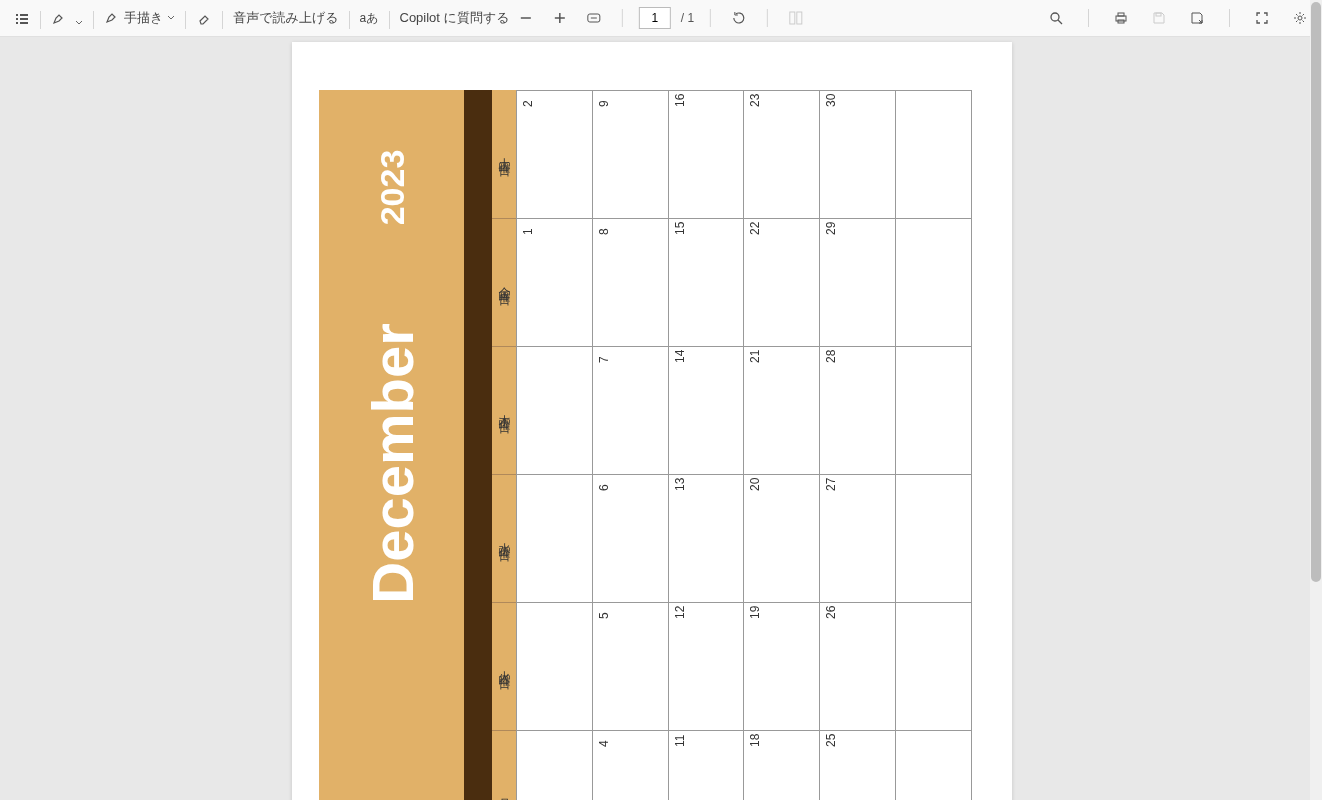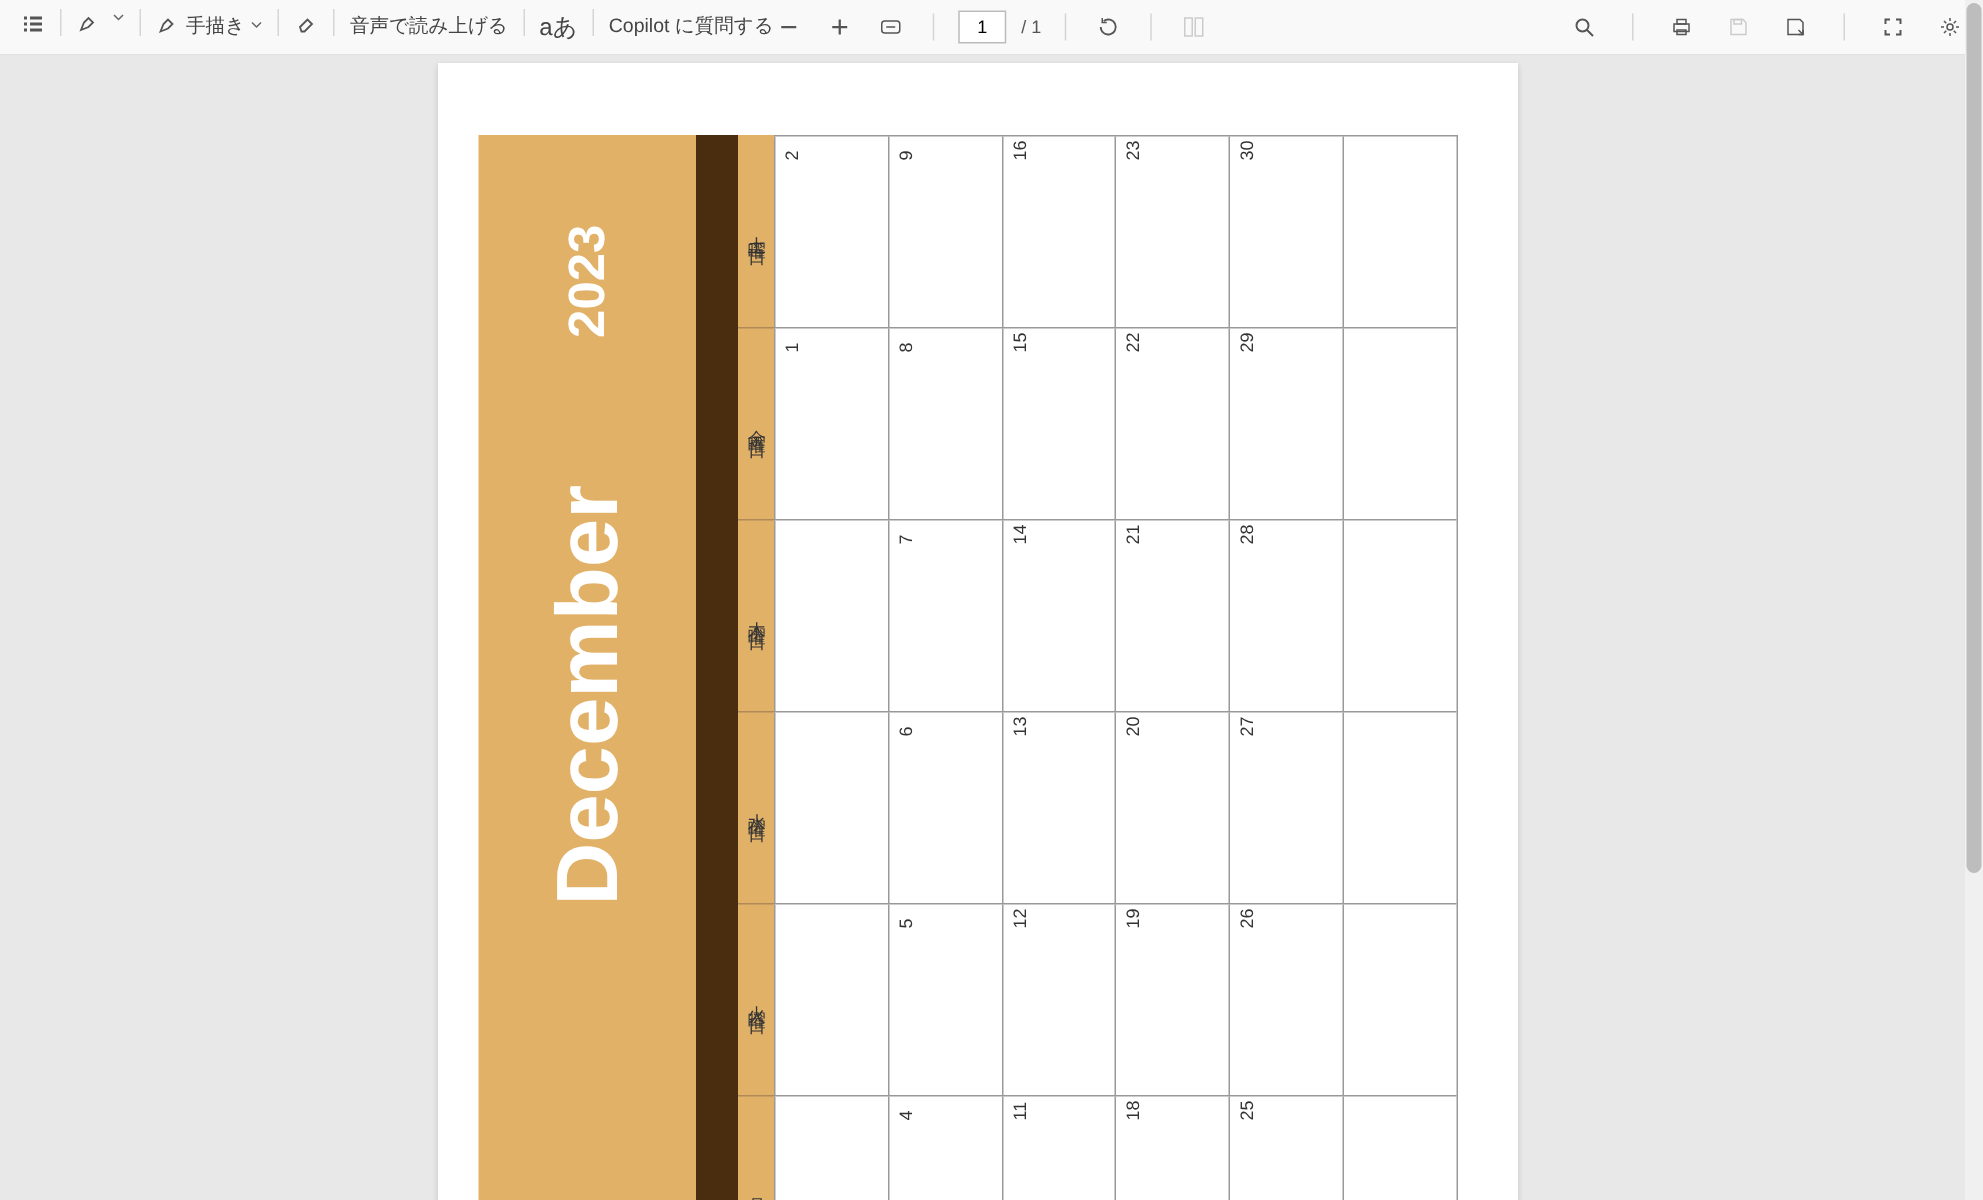--- a/index.html
+++ b/index.html
@@ -1,20 +1,20 @@
 <!DOCTYPE html>
 <html><head>
 <meta charset="utf-8">
 <style>
 * { box-sizing: border-box; margin: 0; padding: 0; }
 body { width: 1322px; height: 800px; background: #e8e8e8; font-family: "Segoe UI", Meiryo, sans-serif; overflow: hidden; position: relative; }
 
 
 .toolbar { position: absolute; top: 0; left: 0; right: 0; height: 37px; background: #f9f9f9; border-bottom: 1px solid #e0e0e0; display: flex; align-items: center; padding: 0 10px; font-size: 13px; color: #444; }
-.toolbar .tb-left { display: flex; align-items: flex-start; gap: 0; }
+.toolbar .tb-left { display: flex; align-items: flex-end; gap: 0; }
 .toolbar .tb-center { position: absolute; left: 50%; transform: translateX(-50%); display: flex; align-items: center; gap: 10px; }
 .toolbar .tb-right { margin-left: auto; display: flex; align-items: center; gap: 14px; }
 .sep { width: 1px; height: 18px; background: #d5d5d5; margin: 0 6px; }
 .tb-btn { display: inline-flex; align-items: center; gap: 4px; cursor: pointer; padding: 2px 4px; color: #444; }
 .tb-icon { width: 16px; height: 16px; display: inline-block; }
 .page-input { width: 32px; height: 22px; border: 1px solid #bbb; text-align: center; font-size: 12px; }
 .faded { opacity: .4; }
 .tiny { font-size: 12px; color: #555; }
 
 
@@ -77,21 +77,21 @@
       <svg class="tb-icon" viewBox="0 0 16 16">
           <path d="M4 10l5-5 3 3-5 5H5z" fill="none" stroke="#555" stroke-width="1.2"></path>
         </svg>
     </span>
     <span class="sep"></span>
     <span class="tb-btn">
       <span>音声で読み上げる</span>
     </span>
     <span class="sep"></span>
     <span class="tb-btn">
-      <span style="font-size:16px;">aあ</span>
+      <span style="font-size:12px;">aあ</span>
     </span>
     <span class="sep"></span>
     <span class="tb-btn">
       <span>Copilot に質問する</span>
     </span>
   </div>
 
   <div class="tb-center">
     <span class="tb-btn">
         <svg class="tb-icon" viewBox="0 0 16 16">

